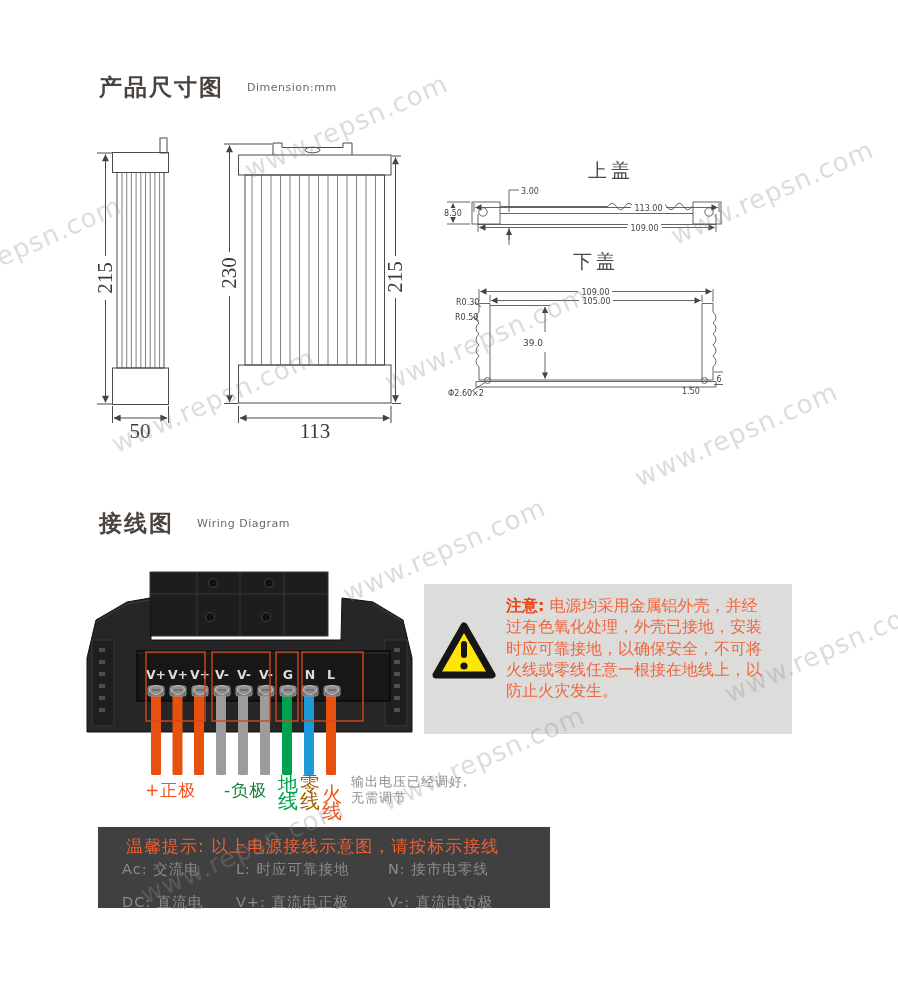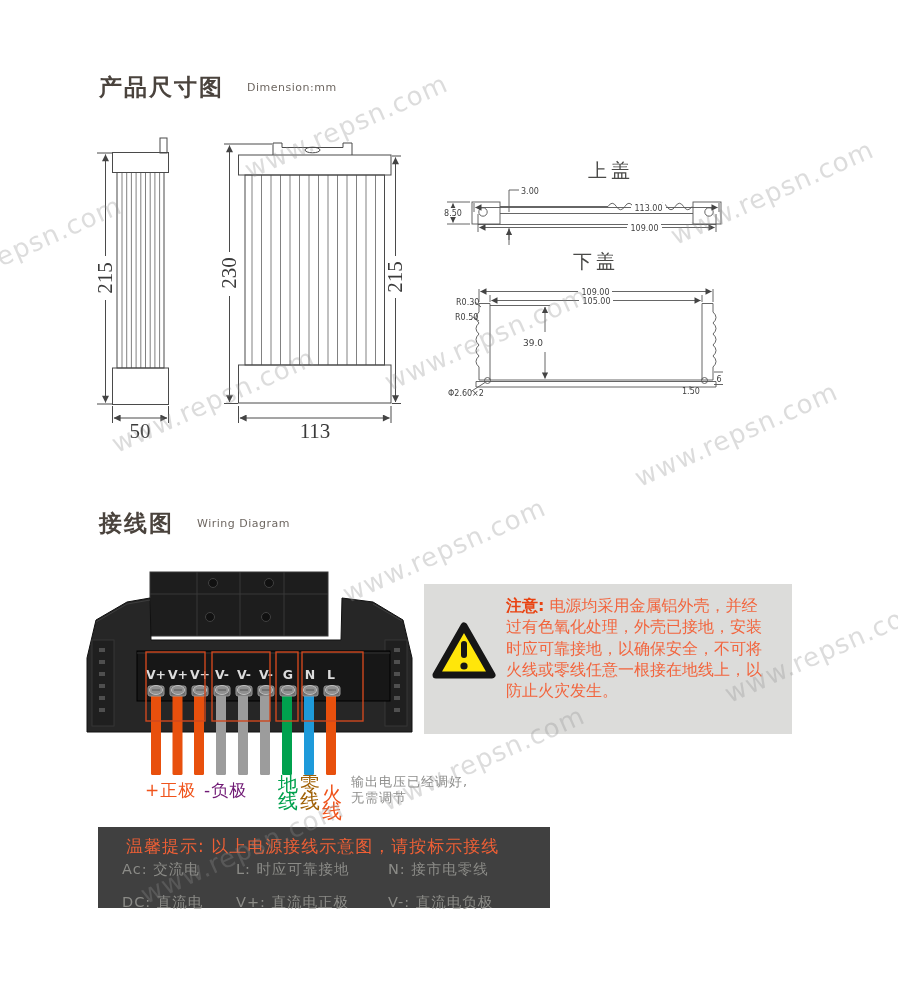--- a/index.html
+++ b/index.html
@@ -248,21 +248,21 @@
       <g fill="none" stroke="#cf481e" stroke-width="1.4">
         <rect x="146" y="652" width="59" height="69"></rect>
         <rect x="212" y="652" width="58" height="69"></rect>
         <rect x="276" y="652" width="22" height="69"></rect>
         <rect x="302" y="652" width="61" height="69"></rect>
       </g>
     </g>
   </svg>
 
   <div class="wlab" style="left:145px;top:779px;color:#f0541c">+正极</div>
-  <div class="wlab" style="left:204px;top:779px;color:#701a75">-负极</div>
+  <div class="wlab" style="left:224px;top:779px;color:#15803d">-负极</div>
   <div class="wlab-v" style="left:278px;top:776px;color:#00a14e">地线</div>
   <div class="wlab-v" style="left:300px;top:776px;color:#a16207">零线</div>
   <div class="wlab-v" style="left:322px;top:786px;color:#f0541c">火线</div>
   <div class="out-note">
     <div>输出电压已经调好,</div>
     <div>无需调节</div>
   </div>
 
   <div class="warn-box">
     <svg class="tri" width="68" height="64" viewBox="0 0 68 64">

